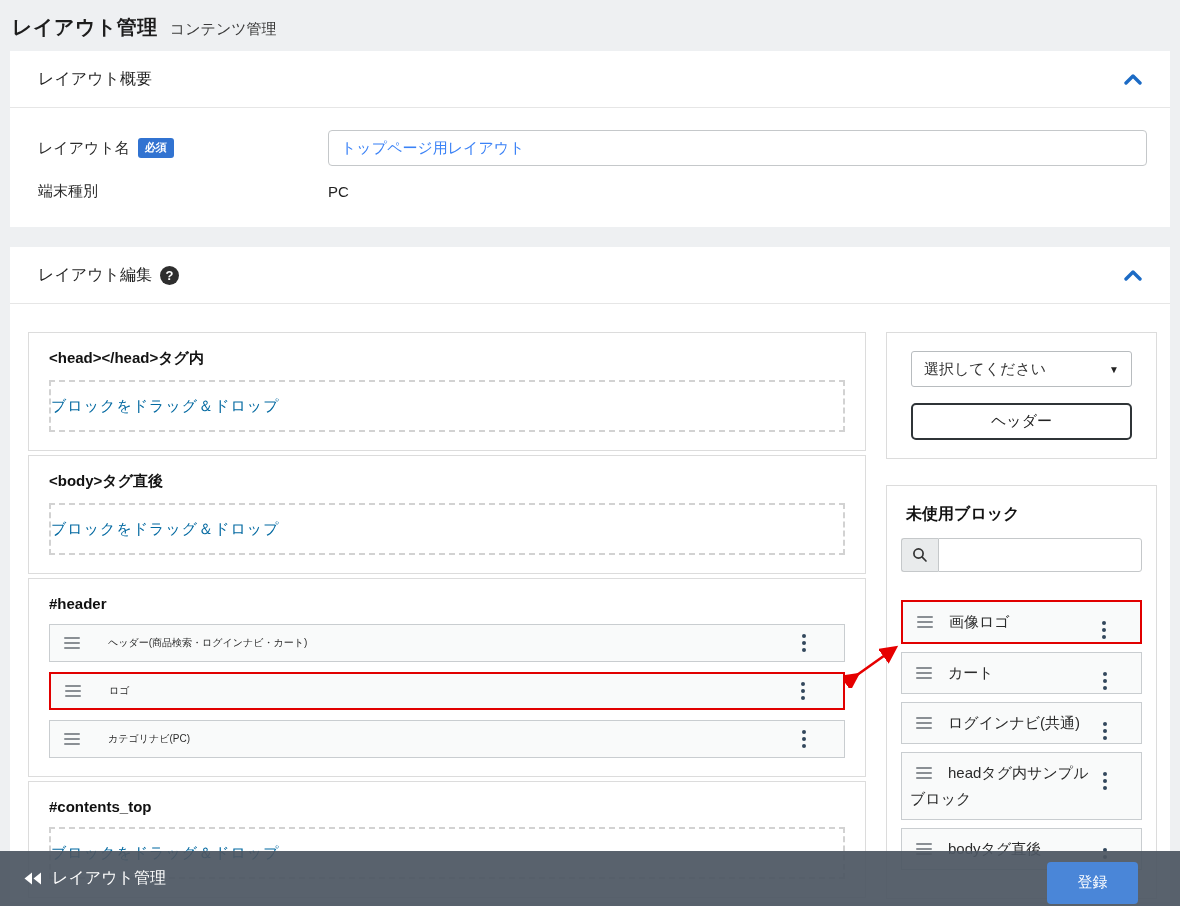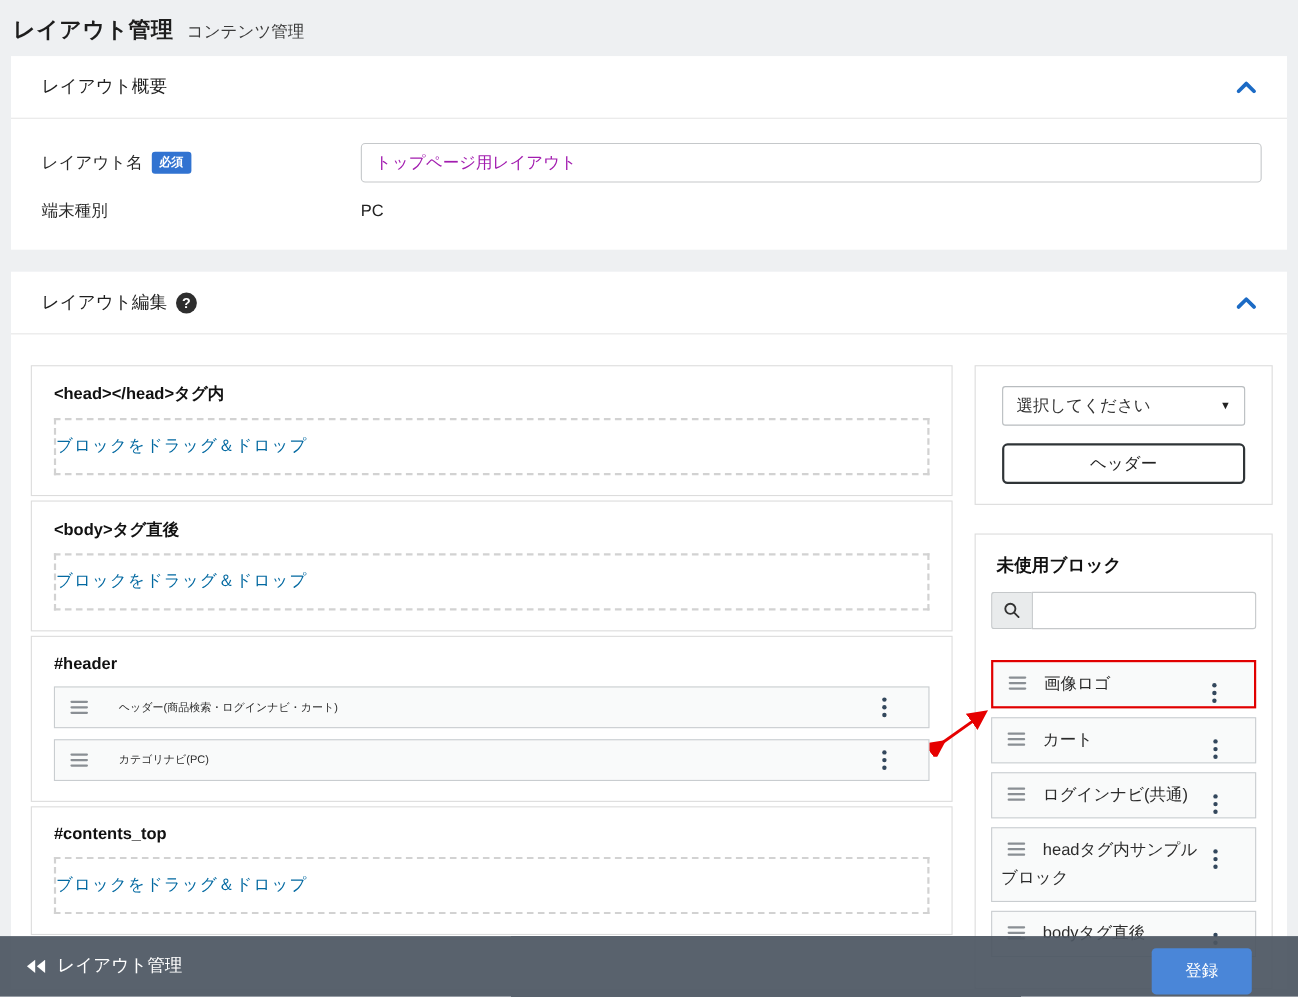--- a/index.html
+++ b/index.html
@@ -32,21 +32,21 @@
   .overview-body { padding:22px 23px 26px 28px; }
   .form-row { display:flex; align-items:center; }
   .form-row + .form-row { margin-top:16px; }
   .form-label { width:290px; font-size:15px; color:#2a2a2a; display:flex; align-items:center; }
   .badge-required {
     background:#3173d1; color:#fff; font-size:11px; padding:2px 7px 3px;
     border-radius:3px; margin-left:8px; font-weight:700;
   }
   .text-input {
     flex:1; height:36px; border:1px solid #c5c8ca; border-radius:4px;
-    font-size:15px; padding:0 12px; color:#a21caf; background:#fff;
+    font-size:15px; padding:0 12px; color:#3b82f6; background:#fff;
     font-family:inherit;
   }
   .static-value { font-size:15px; color:#222; }
 
   
   .edit-body { display:flex; padding:28px 8px 0 18px; align-items:flex-start; }
   .layout-col { width:838px; }
   .side-col { width:271px; margin-left:20px; }
 
   .section-box { border:1px solid #dcdcdc; background:#fff; padding:16px 20px 18px; margin-bottom:4px; }
@@ -188,20 +188,33 @@
               <i></i>
             </span>
           <span class="label">ヘッダー(商品検索・ログインナビ・カート)</span>
           <span class="kebab">
               <i></i>
               <i></i>
               <i></i>
             </span>
         </div>
 
+        <div class="block-row red-outline">
+          <span class="handle">
+              <i></i>
+              <i></i>
+              <i></i>
+            </span>
+          <span class="label">ロゴ</span>
+          <span class="kebab">
+              <i></i>
+              <i></i>
+              <i></i>
+            </span>
+        </div>
 
         <div class="block-row">
           <span class="handle">
               <i></i>
               <i></i>
               <i></i>
             </span>
           <span class="label">カテゴリナビ(PC)</span>
           <span class="kebab">
               <i></i>

